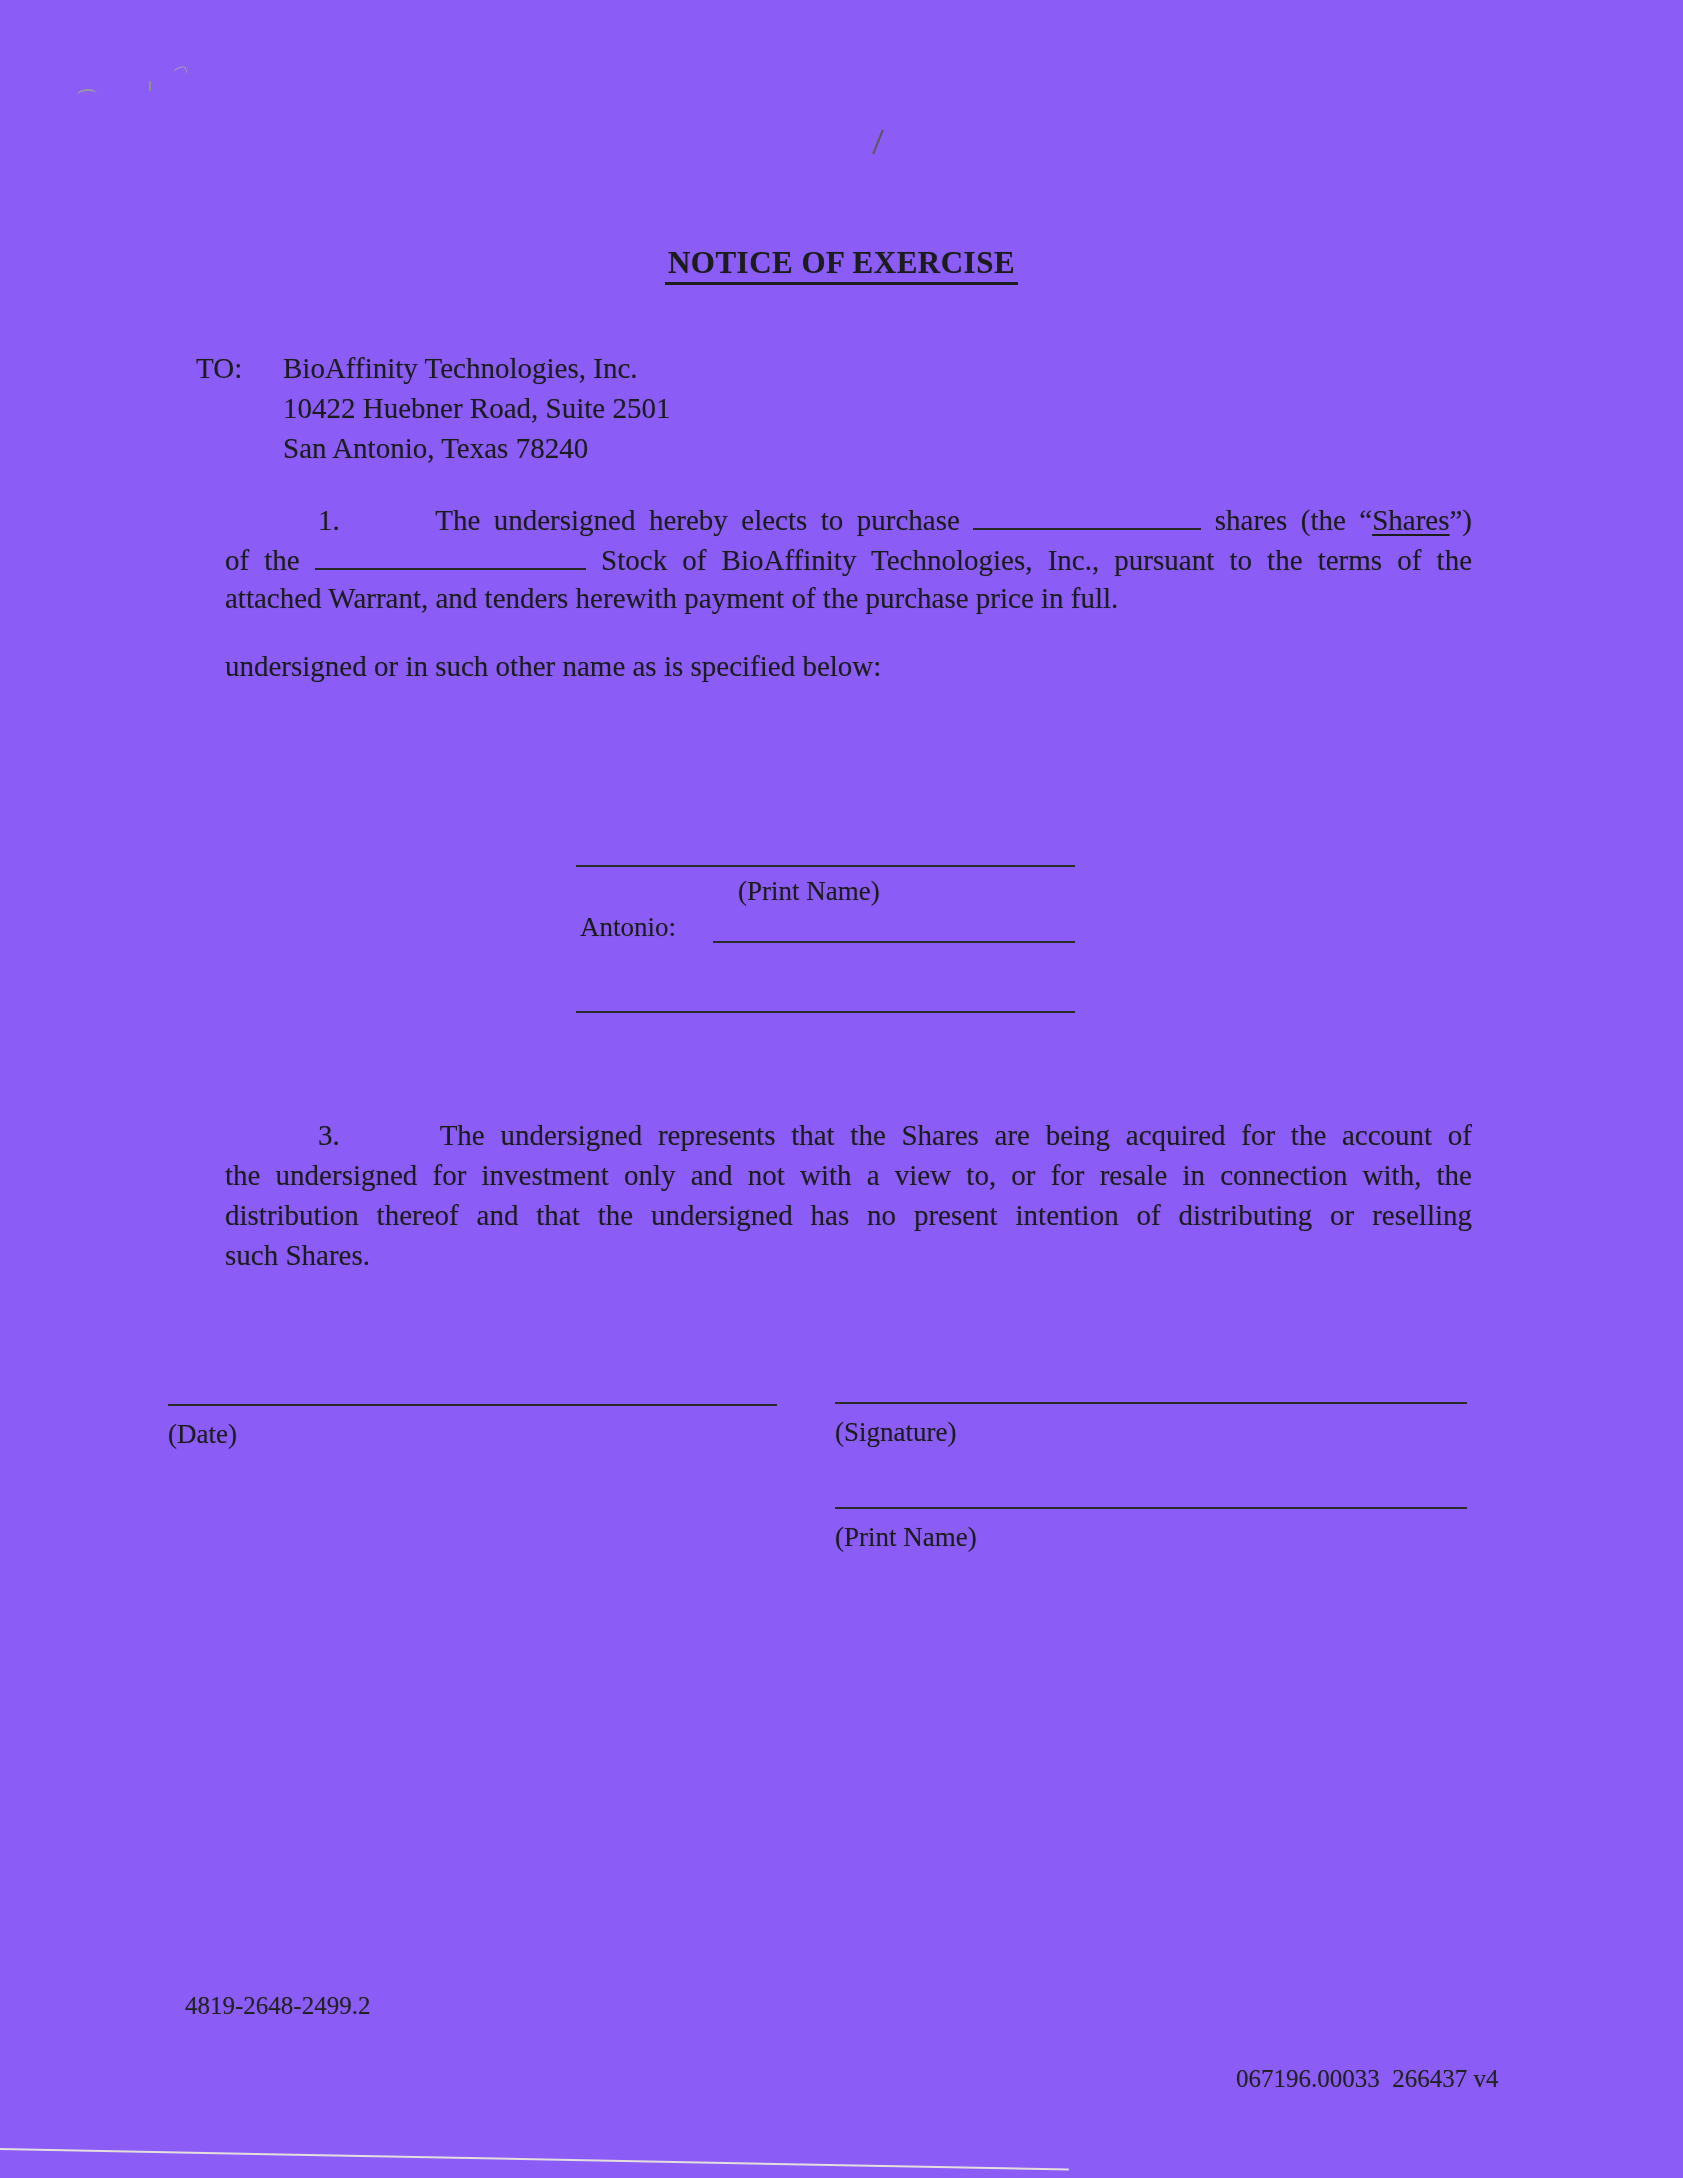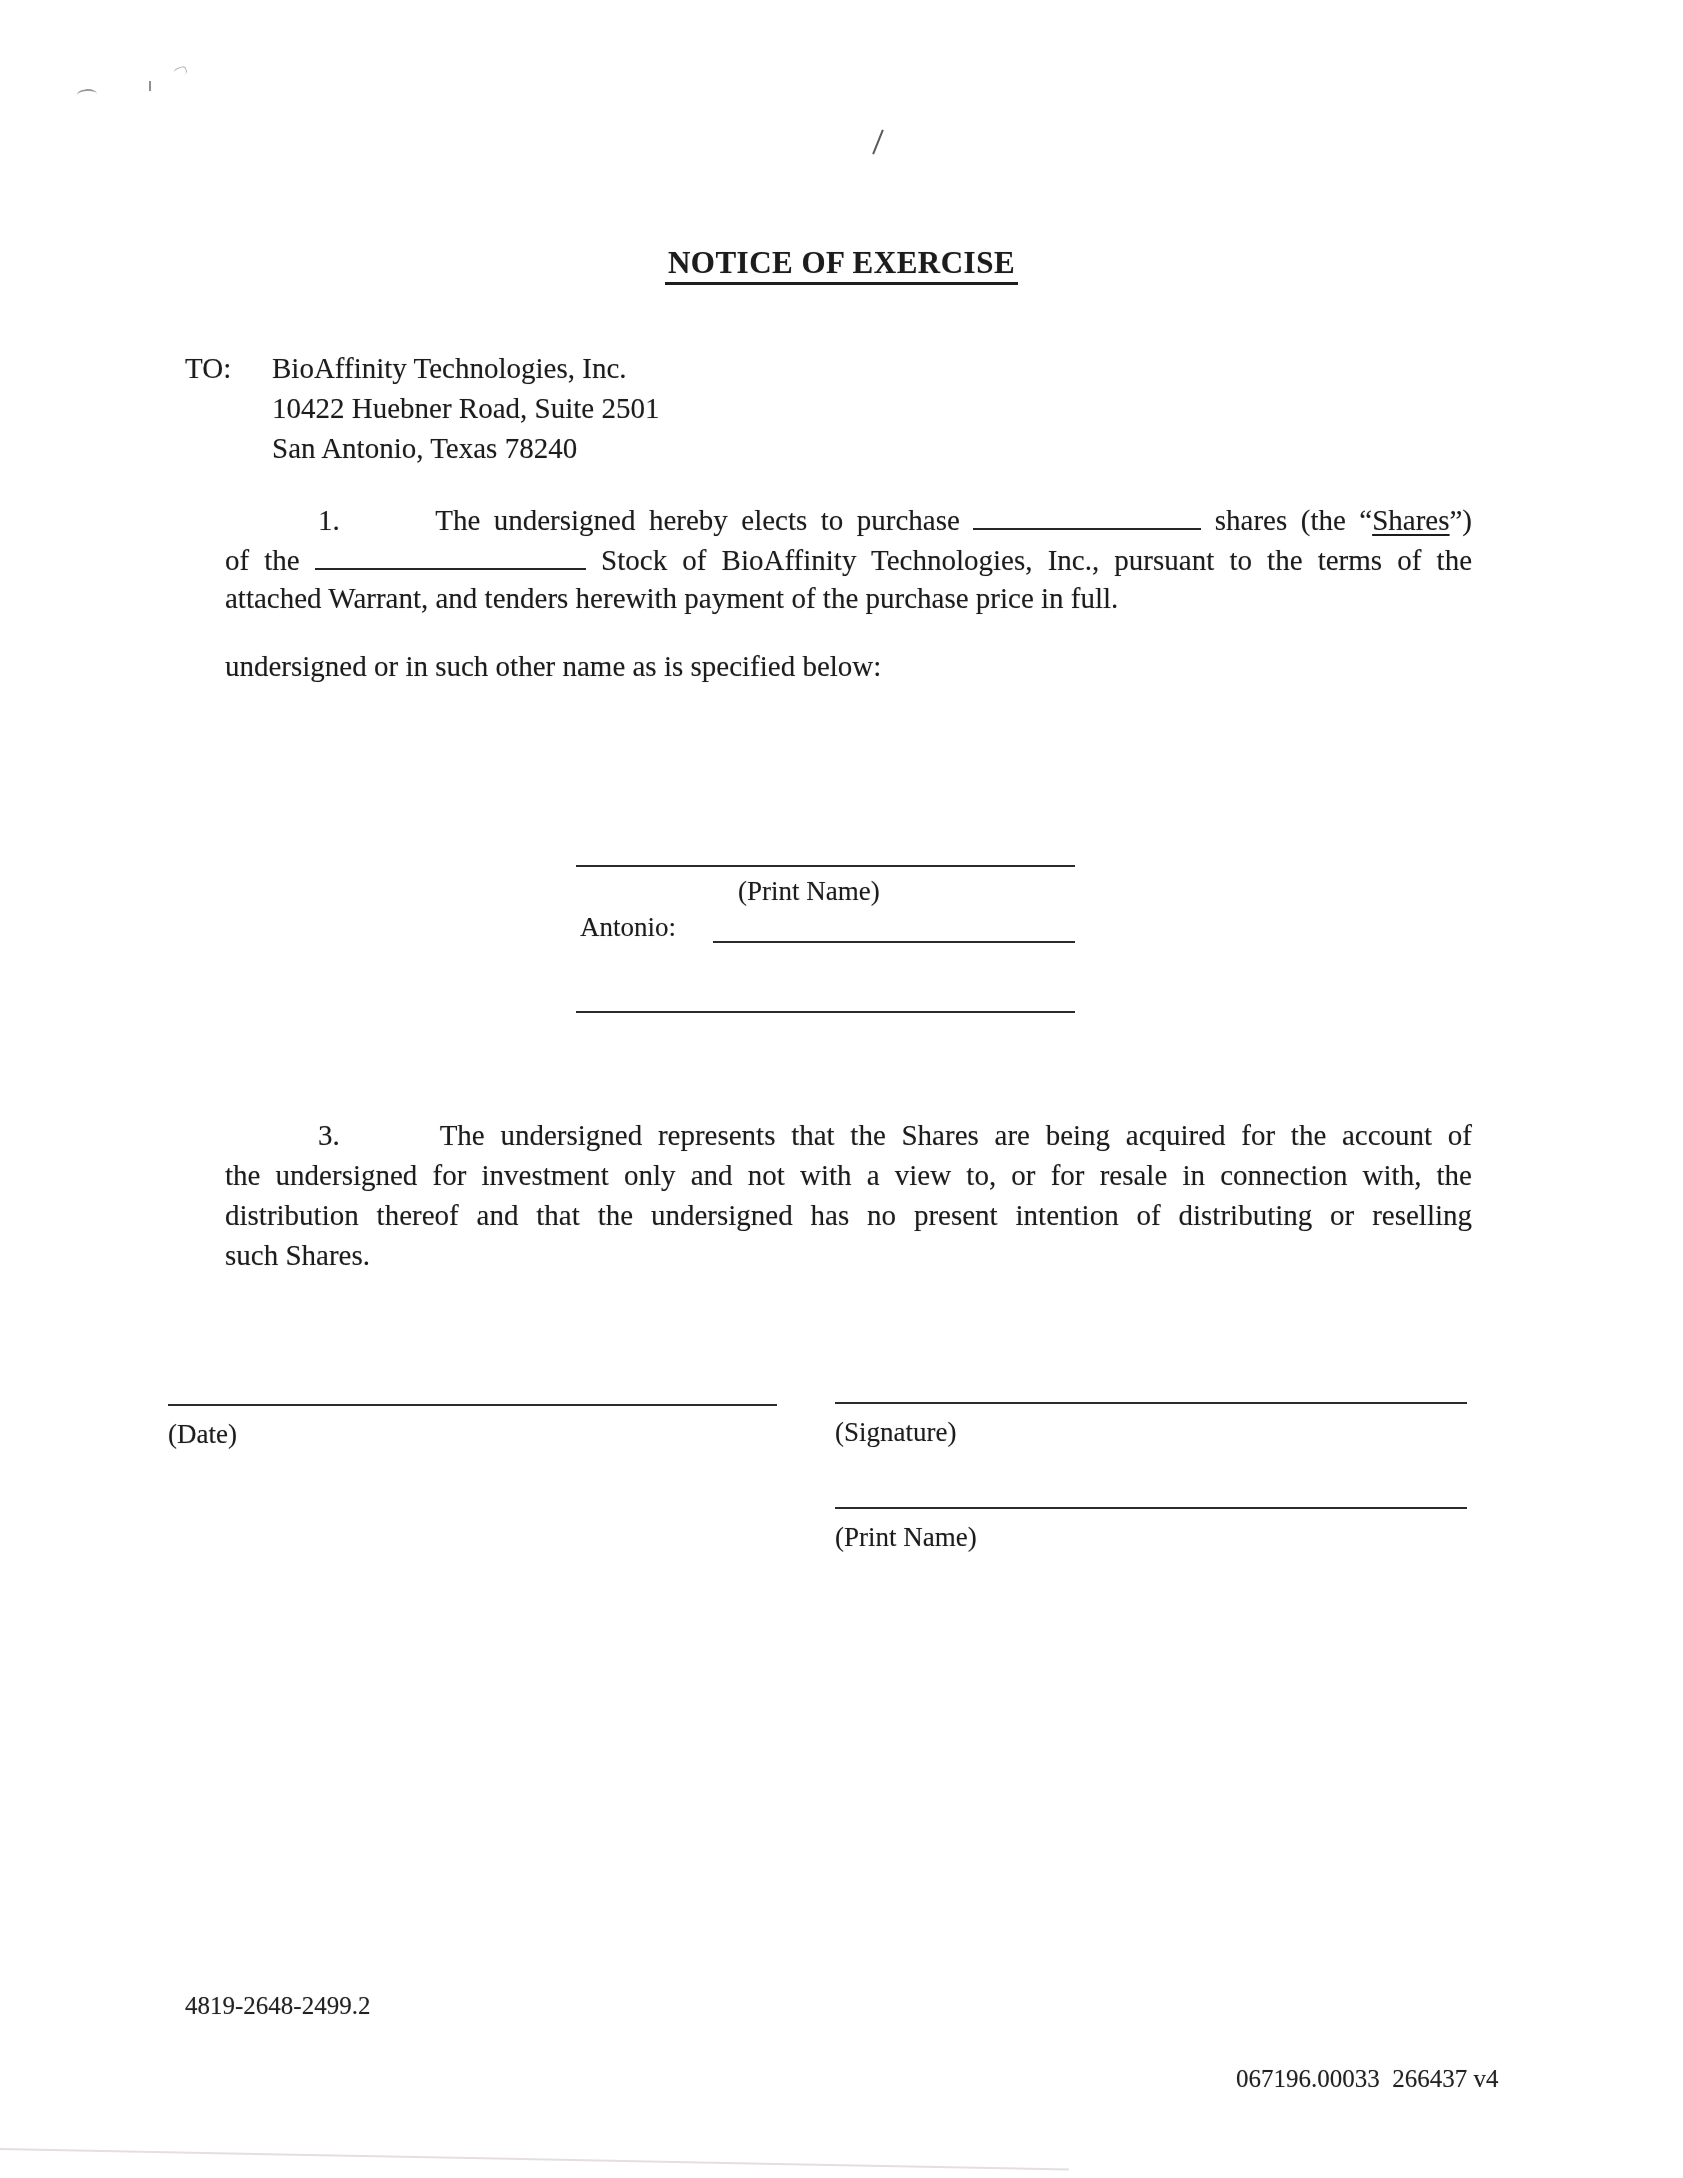--- a/index.html
+++ b/index.html
@@ -1,38 +1,38 @@
 <!DOCTYPE html>
 <html><head>
 <meta charset="utf-8">
 <style>
   html,body{margin:0;padding:0;background:#e8e8e8;}
   .page{
-    position:relative;width:1683px;height:2178px;background:#ffffff;
+    position:relative;width:1683px;height:2178px;background:#8b5cf6;
     font-family:"Liberation Serif","DejaVu Serif",serif;
     color:#1c1c1c;overflow:hidden;
     text-shadow:0 0 1px rgba(40,40,40,0.35);
   }
   .abs{position:absolute;}
   .line{height:40px;line-height:40px;font-size:29px;white-space:nowrap;}
   .para .line{white-space:normal;margin-left:40px;}
   .justify{text-align:justify;text-align-last:justify;}
   .ind{display:inline-block;height:1px;}
   .i94{width:93px;}
   .i70{width:69px;}
   .blank{display:inline-block;border-bottom:2px solid #262626;height:30px;vertical-align:baseline;}
   .w230{width:228px;}
   .w274{width:271px;}
   .uln{text-decoration:underline;text-underline-offset:4px;}
   .title-row{left:0;top:245px;width:1683px;text-align:center;}
   .title{
     font-weight:bold;font-size:31px;letter-spacing:0.5px;
     border-bottom:3px solid #1e1e1e;padding:0 3px 2px 3px;
   }
-  .to-block{left:185px;top:348px;display:flex;}
+  .to-block{left:196px;top:348px;display:flex;}
   .to-col{width:87px;}
   .rule{border-bottom:2px solid #2b2b2b;}
   .label{font-size:27px;line-height:36px;}
   .footer{font-size:25px;white-space:pre;color:#222;}
   
   .arc{width:20px;height:9px;border-top:2px solid #9a9a9a;border-radius:50%;transform:rotate(-4deg);}
   .tick-v{width:2px;height:10px;background:#8f8f8f;}
   .squiggle{width:12px;height:8px;border:1px solid #a8a8a8;border-bottom:none;border-left:none;border-radius:40%;transform:rotate(-20deg);}
   .backslash{width:2px;height:26px;background:#5a5a5a;transform:rotate(22deg);}
   .scanline{width:1069px;height:2px;background:#e6dede;transform:rotate(1.1deg);transform-origin:left center;}

